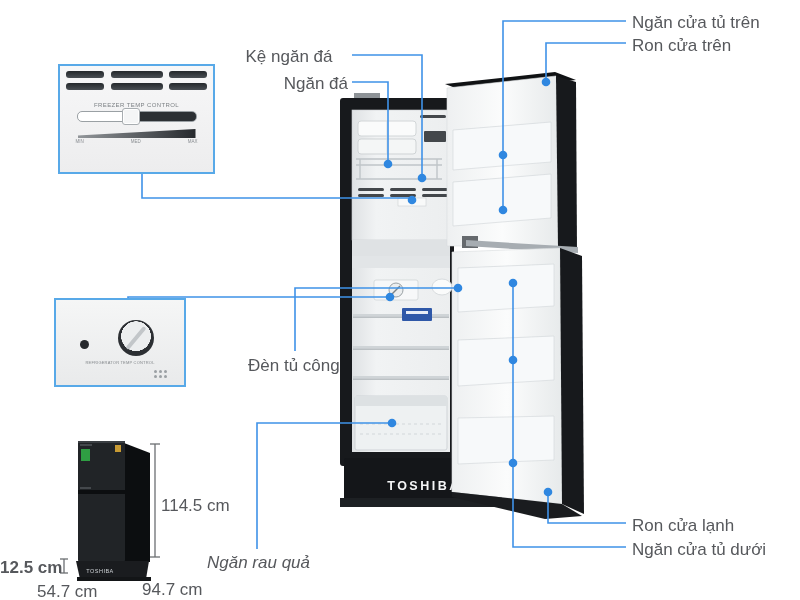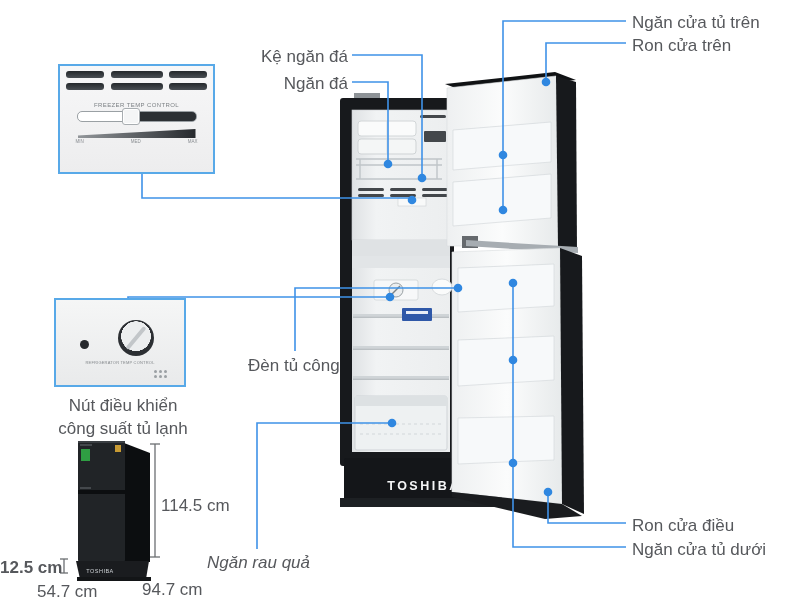--- a/index.html
+++ b/index.html
@@ -225,30 +225,26 @@
     <div class="dial-dots">
       <i></i>
         <i></i>
         <i></i>
         <i></i>
         <i></i>
         <i></i>
     </div>
   </div>
 
-  <div class="lbl right" style="left:230px;top:45px;width:118px;">Kệ ngăn đá</div>
+  <div class="lbl right" style="left:230px;top:45px;width:118px;text-align:center;">Kệ ngăn đá</div>
   <div class="lbl" style="left:632px;top:11px;">Ngăn cửa tủ trên</div>
   <div class="lbl right" style="left:230px;top:72px;width:118px;">Ngăn đá</div>
   <div class="lbl" style="left:632px;top:34px;">Ron cửa trên</div>
-  <div class="lbl center" style="left:30px;top:394px;width:186px;">
-    <div>Nút điều khiển</div>
-    <div>công suất tủ lạnh</div>
-  </div>
   <div class="lbl" style="left:248px;top:354px;">Đèn tủ công</div>
   <div class="lbl" style="left:207px;top:551px;font-style:italic;">Ngăn rau quả</div>
-  <div class="lbl" style="left:632px;top:514px;">Ron cửa điều</div>
+  <div class="lbl" style="left:632px;top:514px;">Ron cửa lạnh</div>
   <div class="lbl" style="left:632px;top:538px;">Ngăn cửa tủ dưới</div>
 
   <div class="lbl" style="left:161px;top:494px;">114.5 cm</div>
   <div class="lbl right" style="left:0px;top:556px;width:57px;font-weight:bold;">12.5 cm</div>
   <div class="lbl" style="left:37px;top:580px;">54.7 cm</div>
   <div class="lbl" style="left:142px;top:578px;">94.7 cm</div>
 </div>
 
 </body></html>

